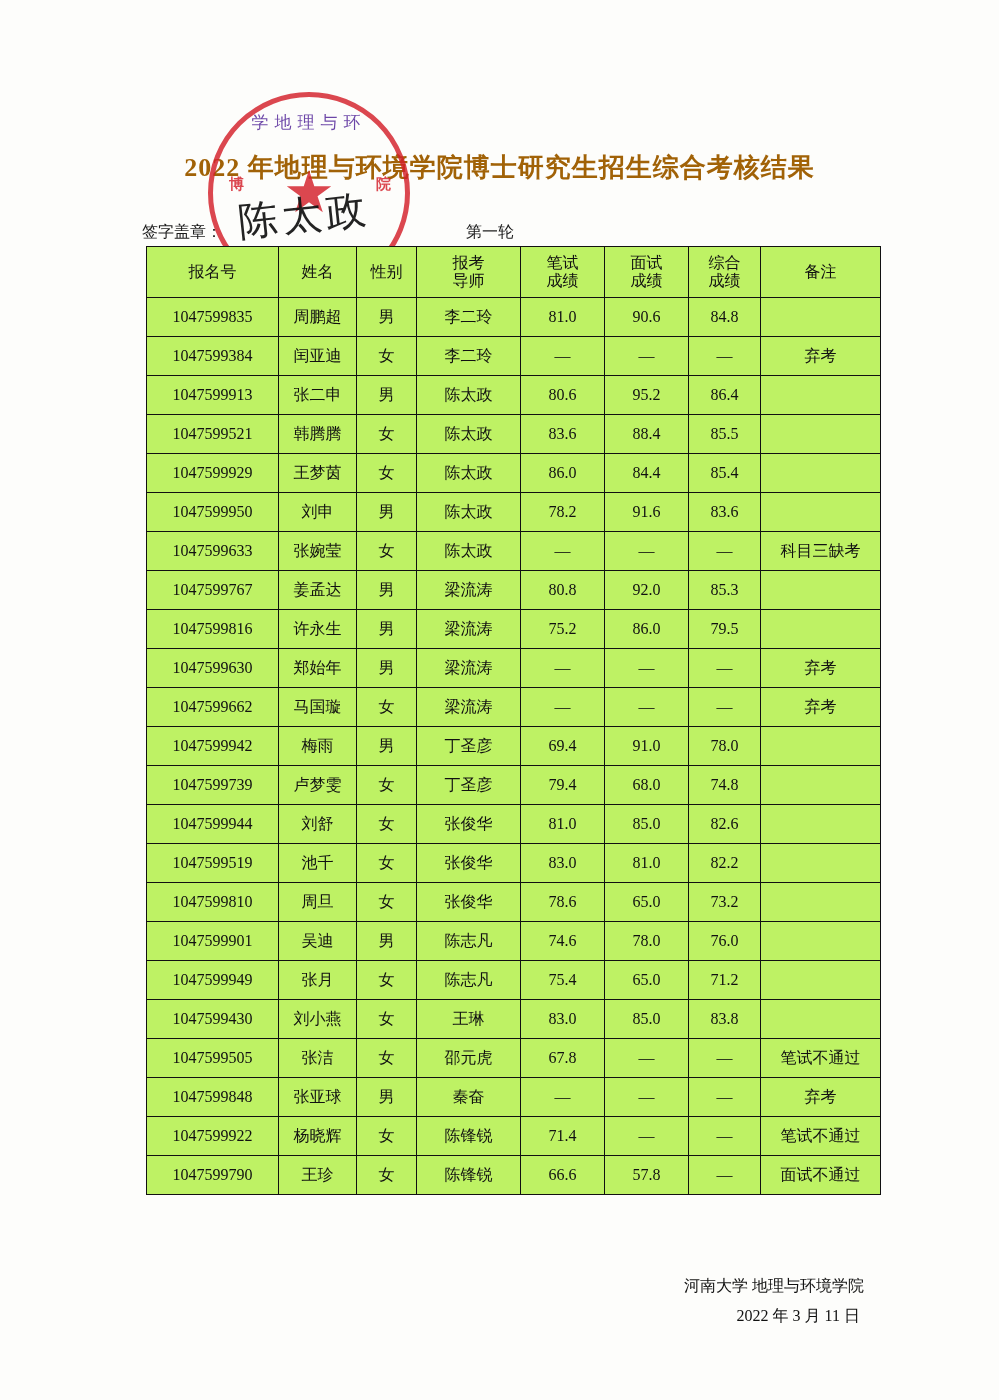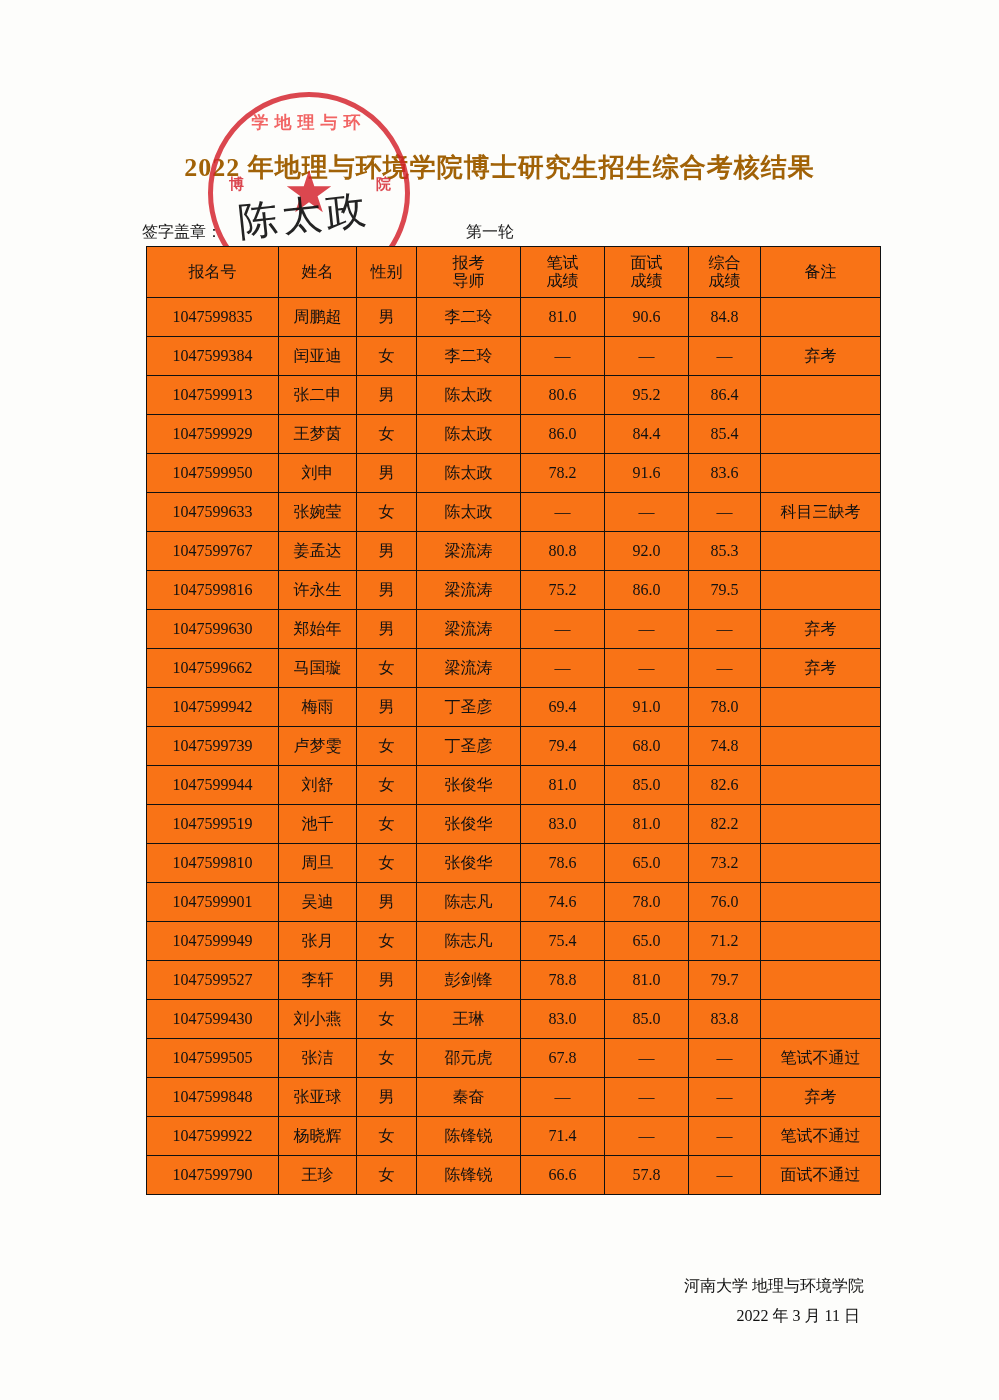--- a/index.html
+++ b/index.html
@@ -72,23 +72,23 @@
     color: #d4202a;
     font-size: 58px;
     line-height: 1;
   }
   .stamp .arc-top {
     position: absolute;
     left: 0;
     top: 14px;
     width: 192px;
     text-align: center;
-    color: #ef4444;
+    color: #4c1d95;
     font-size: 17px;
-    font-weight: bold;
+    font-weight: normal;
     letter-spacing: 6px;
   }
   .stamp .arc-bottom {
     position: absolute;
     left: 0;
     bottom: 12px;
     width: 192px;
     text-align: center;
     color: #d4202a;
     font-size: 11px;
@@ -122,21 +122,21 @@
     opacity: .92;
     white-space: nowrap;
   }
   
   table.result {
     position: absolute;
     left: 146px;
     top: 246px;
     border-collapse: collapse;
     font-size: 16px;
-    background: #f97316;
+    background: #bef264;
   }
   table.result th,
   table.result td {
     border: 1px solid #111;
     text-align: center;
     vertical-align: middle;
     padding: 0;
     font-weight: normal;
     color: #111;
   }
@@ -263,20 +263,30 @@
           <td>1047599913</td>
           <td>张二申</td>
           <td>男</td>
           <td>陈太政</td>
           <td>80.6</td>
           <td>95.2</td>
           <td>86.4</td>
           <td></td>
         </tr>
         <tr>
+          <td>1047599521</td>
+          <td>韩腾腾</td>
+          <td>女</td>
+          <td>陈太政</td>
+          <td>83.6</td>
+          <td>88.4</td>
+          <td>85.5</td>
+          <td></td>
+        </tr>
+        <tr>
           <td>1047599929</td>
           <td>王梦茵</td>
           <td>女</td>
           <td>陈太政</td>
           <td>86.0</td>
           <td>84.4</td>
           <td>85.4</td>
           <td></td>
         </tr>
         <tr>
@@ -403,30 +413,20 @@
           <td>1047599949</td>
           <td>张月</td>
           <td>女</td>
           <td>陈志凡</td>
           <td>75.4</td>
           <td>65.0</td>
           <td>71.2</td>
           <td></td>
         </tr>
         <tr>
-          <td>1047599527</td>
-          <td>李轩</td>
-          <td>男</td>
-          <td>彭剑锋</td>
-          <td>78.8</td>
-          <td>81.0</td>
-          <td>79.7</td>
-          <td></td>
-        </tr>
-        <tr>
           <td>1047599430</td>
           <td>刘小燕</td>
           <td>女</td>
           <td>王琳</td>
           <td>83.0</td>
           <td>85.0</td>
           <td>83.8</td>
           <td></td>
         </tr>
         <tr>

